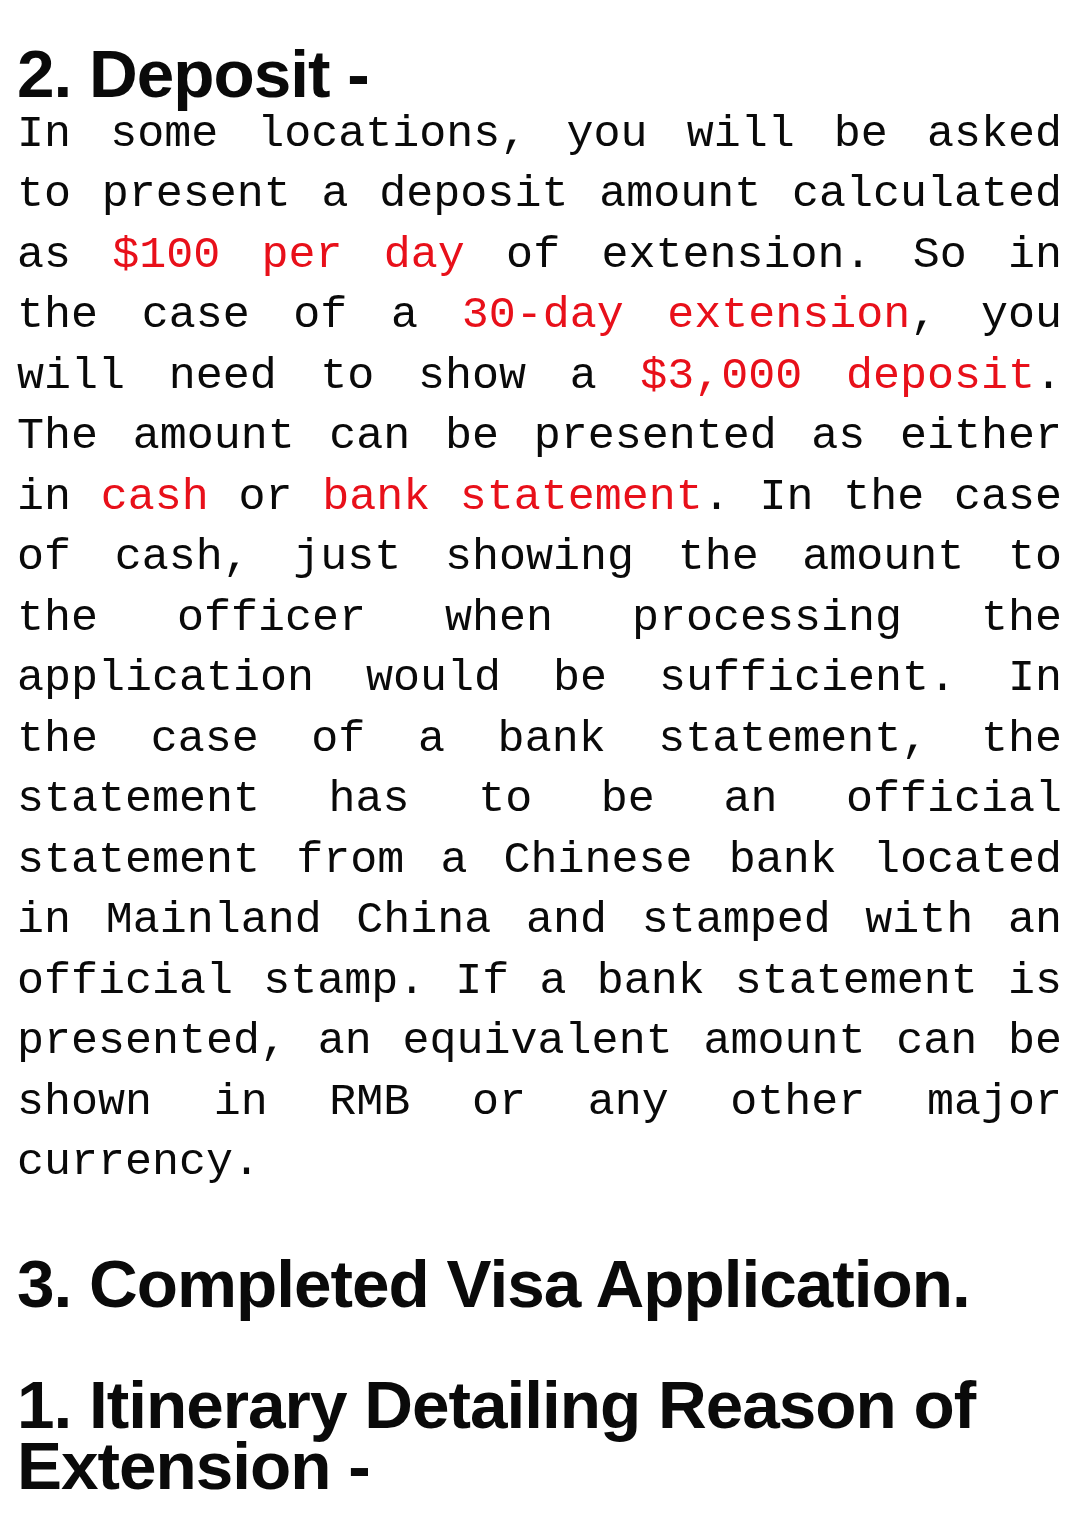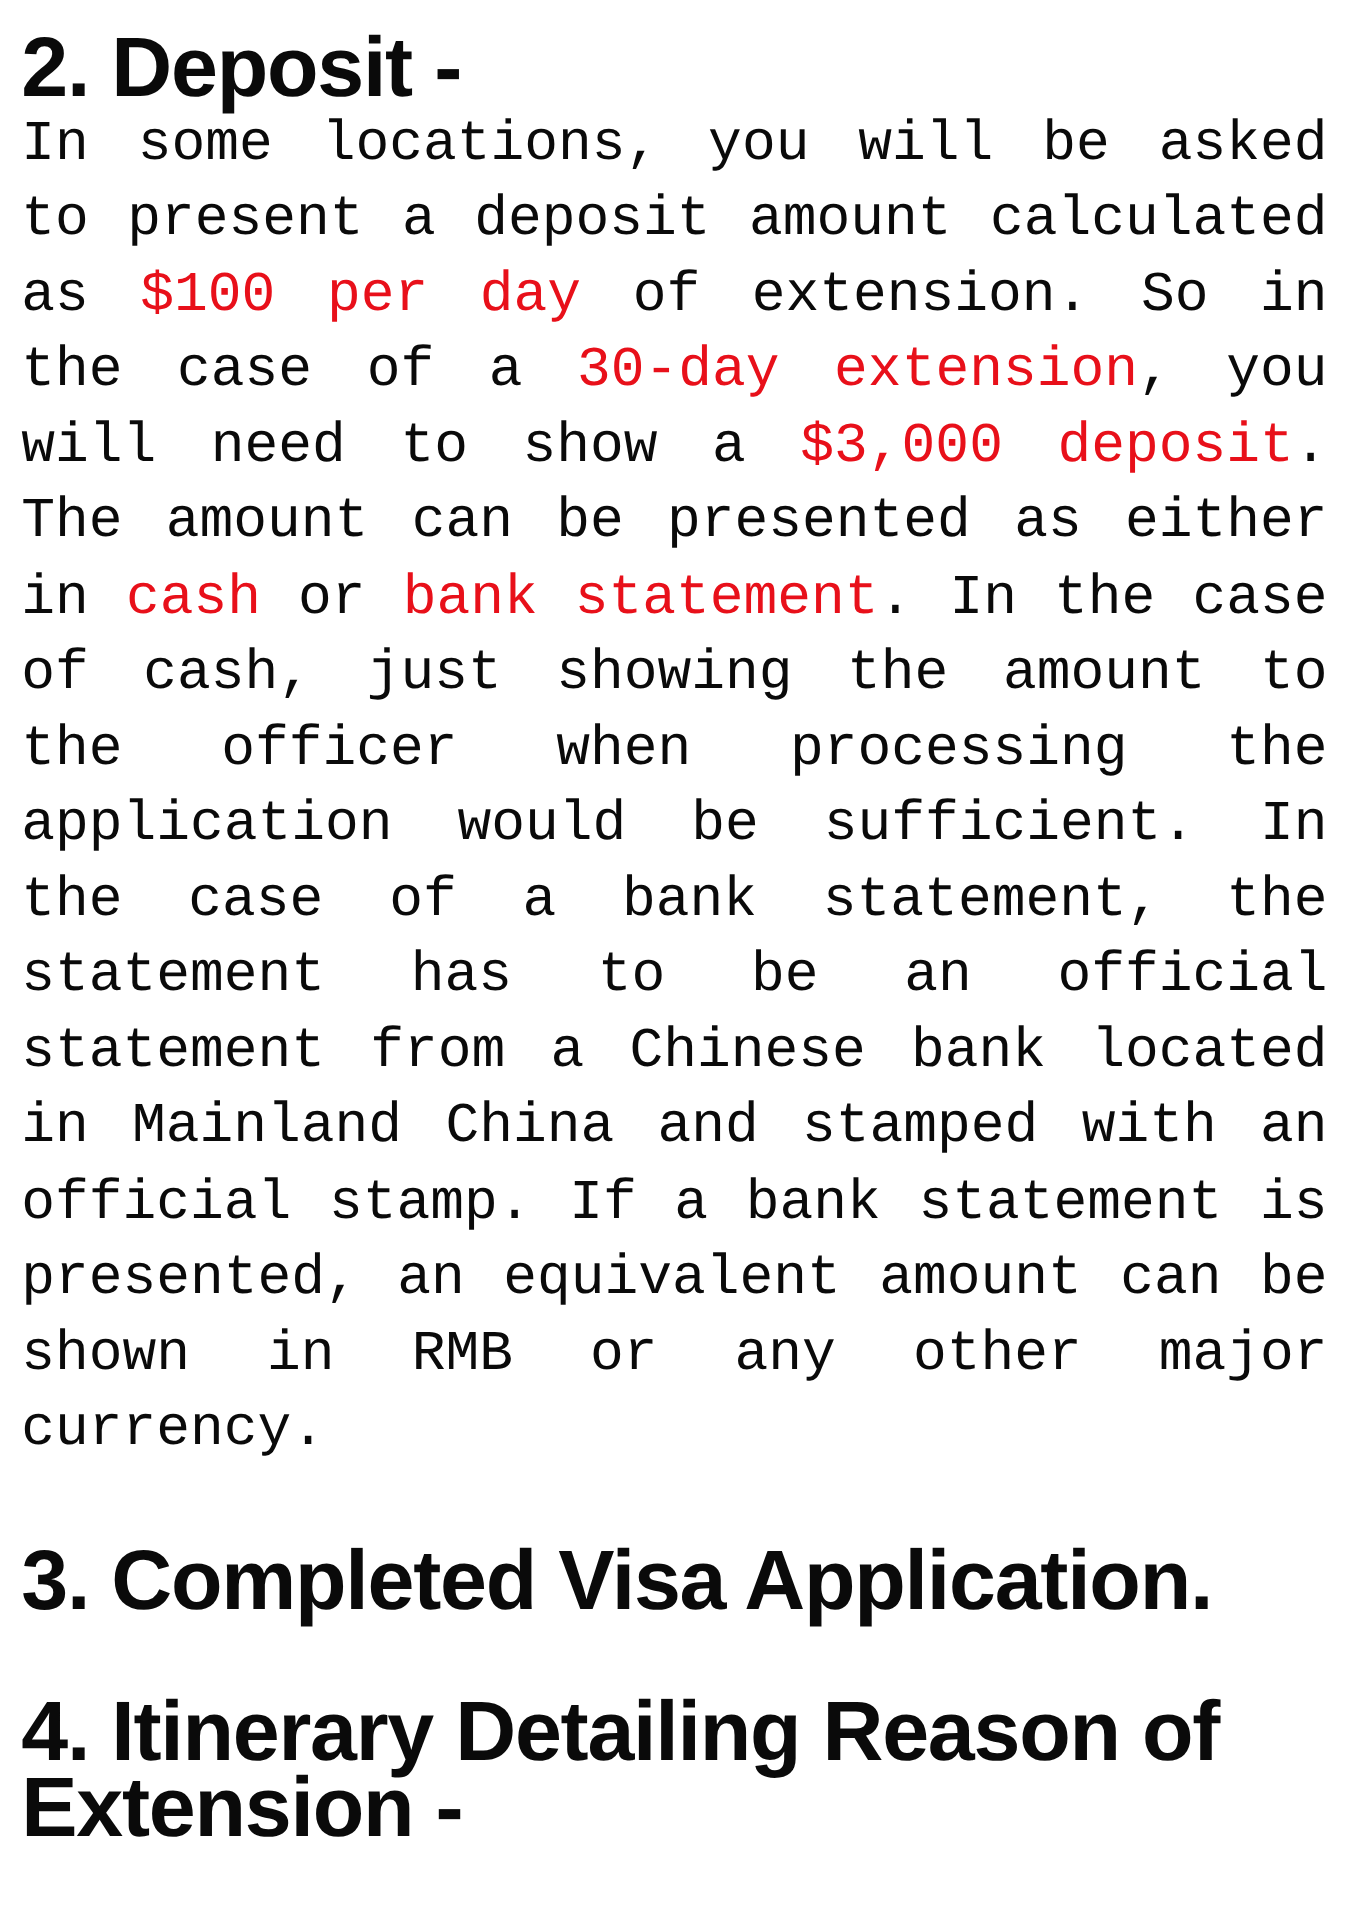--- a/index.html
+++ b/index.html
@@ -1,31 +1,31 @@
 <!DOCTYPE html>
 <html><head>
 <meta charset="utf-8">
 <style>
   html, body { margin: 0; padding: 0; background: #ffffff; }
   body { width: 1080px; height: 1528px; overflow: hidden; }
   .page {
-    position: absolute; left: 17px; top: 25px; width: 1045px;
+    position: absolute; left: 17px; top: 44px; width: 1045px;
     font-family: "Liberation Sans", sans-serif;
     font-size: 45px; line-height: 60.5px; color: #0a0a0a;
   }
   .heading { font-weight: bold; letter-spacing: -1px; margin: 0; }
   .para { margin: 0; text-align: justify; font-family: Liberation Mono, monospace; }
   .red { color: #e8101a; }
   .gap { height: 60.5px; }
 </style>
 </head>
 <body>
 
 <div class="page">
   <h2 class="heading">2. Deposit -</h2>
   <p class="para"><span>In some locations, you will be asked to present a deposit amount calculated as </span><span class="red">$100 per day</span><span> of extension. So in the case of a </span><span class="red">30-day extension</span><span>, you will need to show a </span><span class="red">$3,000 deposit</span><span>. The amount can be presented as either in </span><span class="red">cash</span><span> or </span><span class="red">bank statement</span><span>. In the case of cash, just showing the amount to the officer when processing the application would be sufficient. In the case of a bank statement, the statement has to be an official statement from a Chinese bank located in Mainland China and stamped with an official stamp. If a bank statement is presented, an equivalent amount can be shown in RMB or any other major currency.</span></p>
 
   <div class="gap"></div>
   <h2 class="heading">3. Completed Visa Application.</h2>
 
   <div class="gap"></div>
-  <h2 class="heading">4. Itinerary Detailing Reason of Extension -</h2>
+  <h2 class="heading">1. Itinerary Detailing Reason of Extension -</h2>
 </div>
 
 </body></html>

